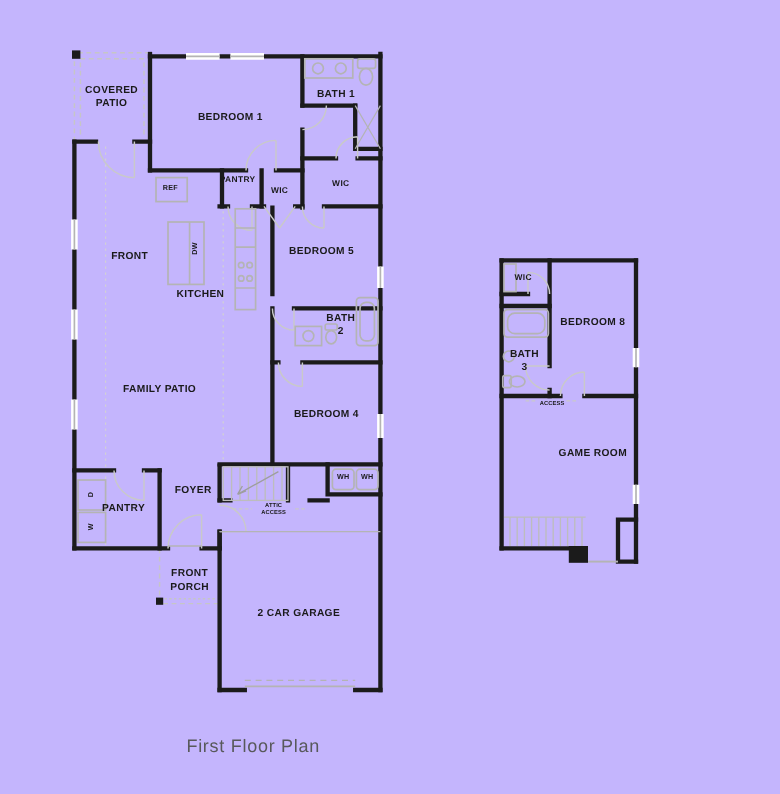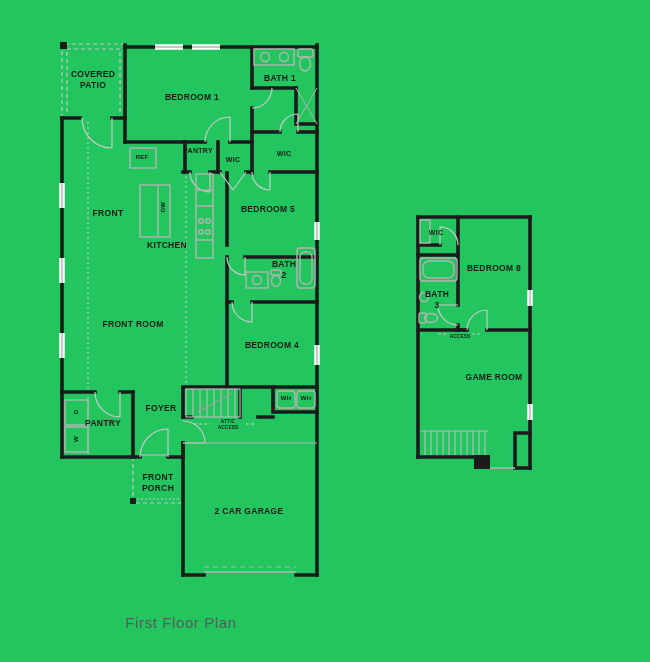--- a/index.html
+++ b/index.html
@@ -1,28 +1,28 @@
 <!DOCTYPE html>
 <html><head>
 <meta charset="utf-8">
 <style>
   html,body{margin:0;padding:0;background:#ffffff;}
-  #stage{position:relative;width:650px;height:662px;background:#22c55e;overflow:hidden;
+  #stage{position:relative;width:650px;height:662px;background:#c4b5fd;overflow:hidden;
          font-family:"Liberation Sans",sans-serif;}
   #plan-svg{position:absolute;left:0;top:0;}
   .lbl{position:absolute;transform:translate(-50%,-50%);
        font:bold 8.5px/1.25 "Liberation Sans",sans-serif;
        letter-spacing:.3px;color:#1a1a1a;white-space:pre-line;text-align:center;}
   .sm{font-size:7px;}
   .xs{font-size:6px;letter-spacing:.2px;}
   .tiny{font-size:4.8px;letter-spacing:.1px;line-height:1.15;}
   .rot{transform:translate(-50%,-50%) rotate(-90deg);}
   .caption{position:absolute;transform:translate(-50%,-50%);
        font:15px "Liberation Sans",sans-serif;font-weight:normal;
-       color:#58595b;letter-spacing:.6px;white-space:nowrap;}
+       color:#58595b;letter-spacing:.6px;white-space:nowrap;margin-left:30px;}
 </style>
 </head>
 <body>
 
 <div id="stage">
 
   <svg id="plan-svg" width="650" height="662" viewBox="0 0 650 662">
 
     <g>
 
@@ -208,21 +208,21 @@
   <div class="lbl xs" style="left:142px;top:158px">REF</div>
   <div class="lbl sm" style="left:198px;top:151px">PANTRY</div>
   <div class="lbl sm" style="left:233px;top:160px">WIC</div>
   <div class="lbl sm" style="left:284px;top:154px">WIC</div>
   <div class="lbl" style="left:108px;top:213px">FRONT</div>
   <div class="lbl xs rot" style="left:164px;top:207px">DW</div>
   <div class="lbl" style="left:167px;top:245px">KITCHEN</div>
   <div class="lbl" style="left:268px;top:209px">BEDROOM 5</div>
   <div class="lbl" style="left:284px;top:270px">BATH
 2</div>
-  <div class="lbl" style="left:133px;top:324px">FRONT ROOM</div>
+  <div class="lbl" style="left:133px;top:324px">FAMILY PATIO</div>
   <div class="lbl" style="left:272px;top:345px">BEDROOM 4</div>
   <div class="lbl" style="left:103px;top:423px">PANTRY</div>
   <div class="lbl xs rot" style="left:77px;top:412px">D</div>
   <div class="lbl xs rot" style="left:77px;top:439px">W</div>
   <div class="lbl" style="left:161px;top:408px">FOYER</div>
   <div class="lbl xs" style="left:286px;top:399px">WH</div>
   <div class="lbl xs" style="left:306px;top:399px">WH</div>
   <div class="lbl tiny" style="left:228px;top:425px">ATTIC
 ACCESS</div>
   <div class="lbl" style="left:158px;top:483px">FRONT

